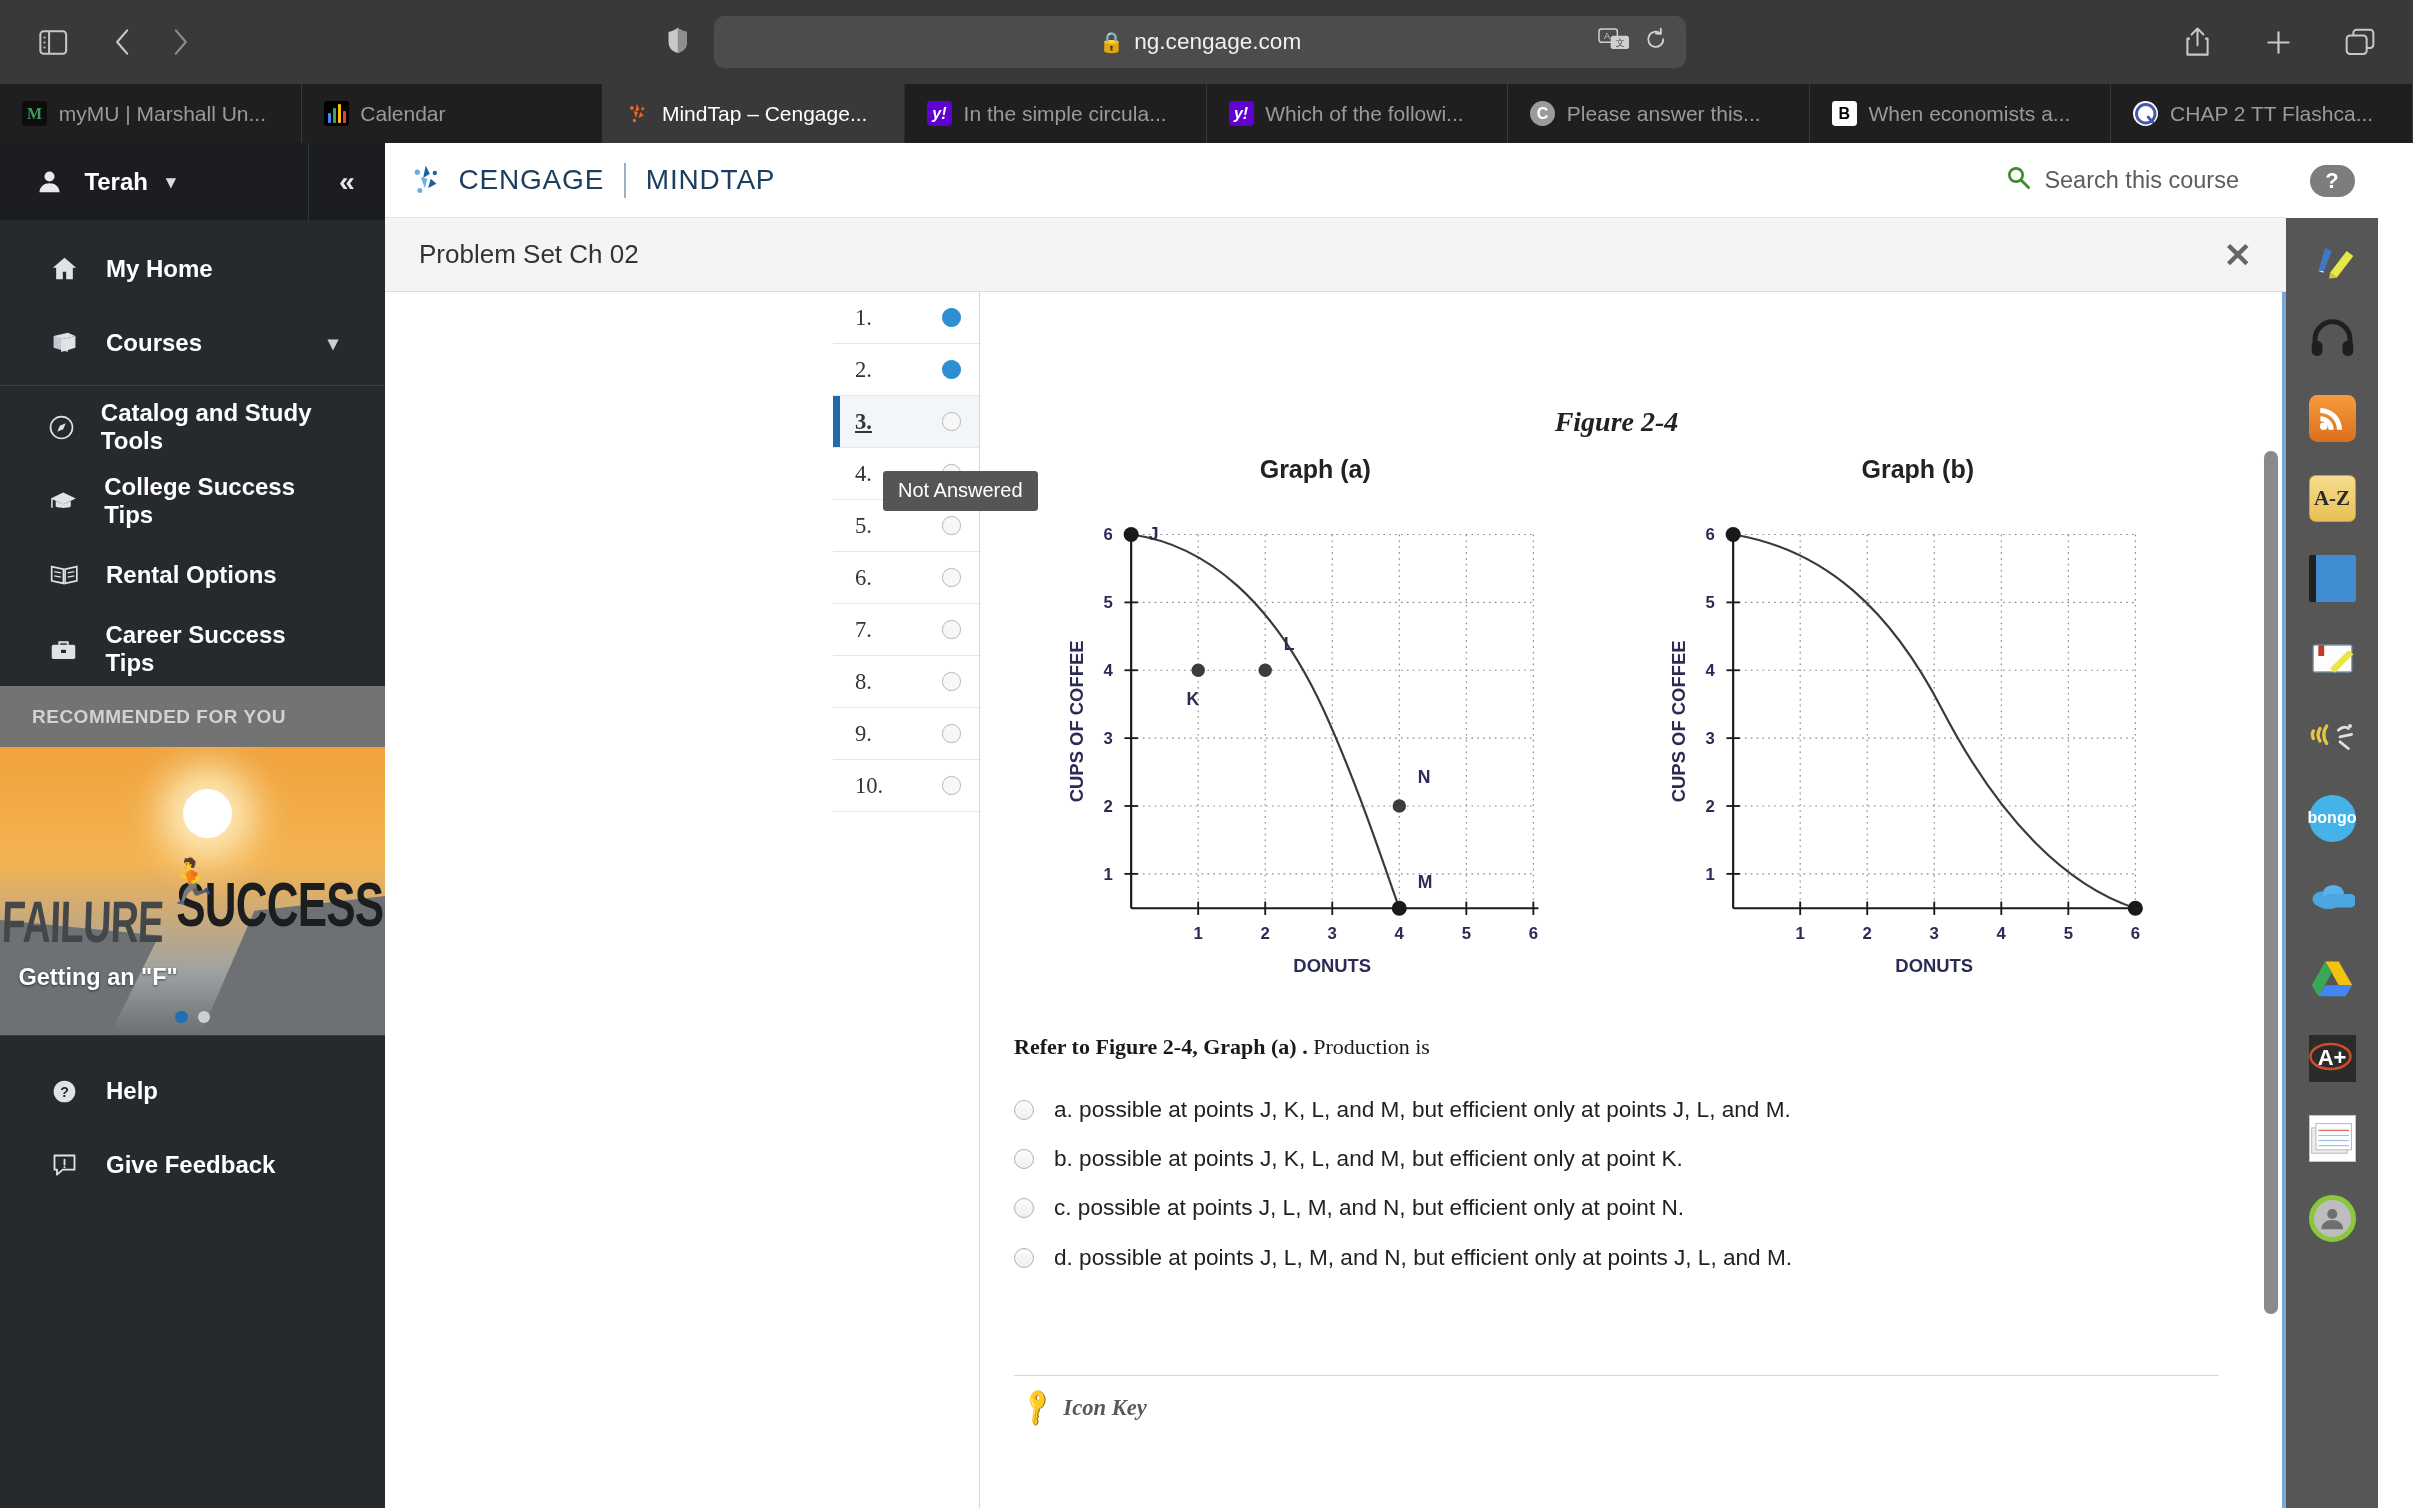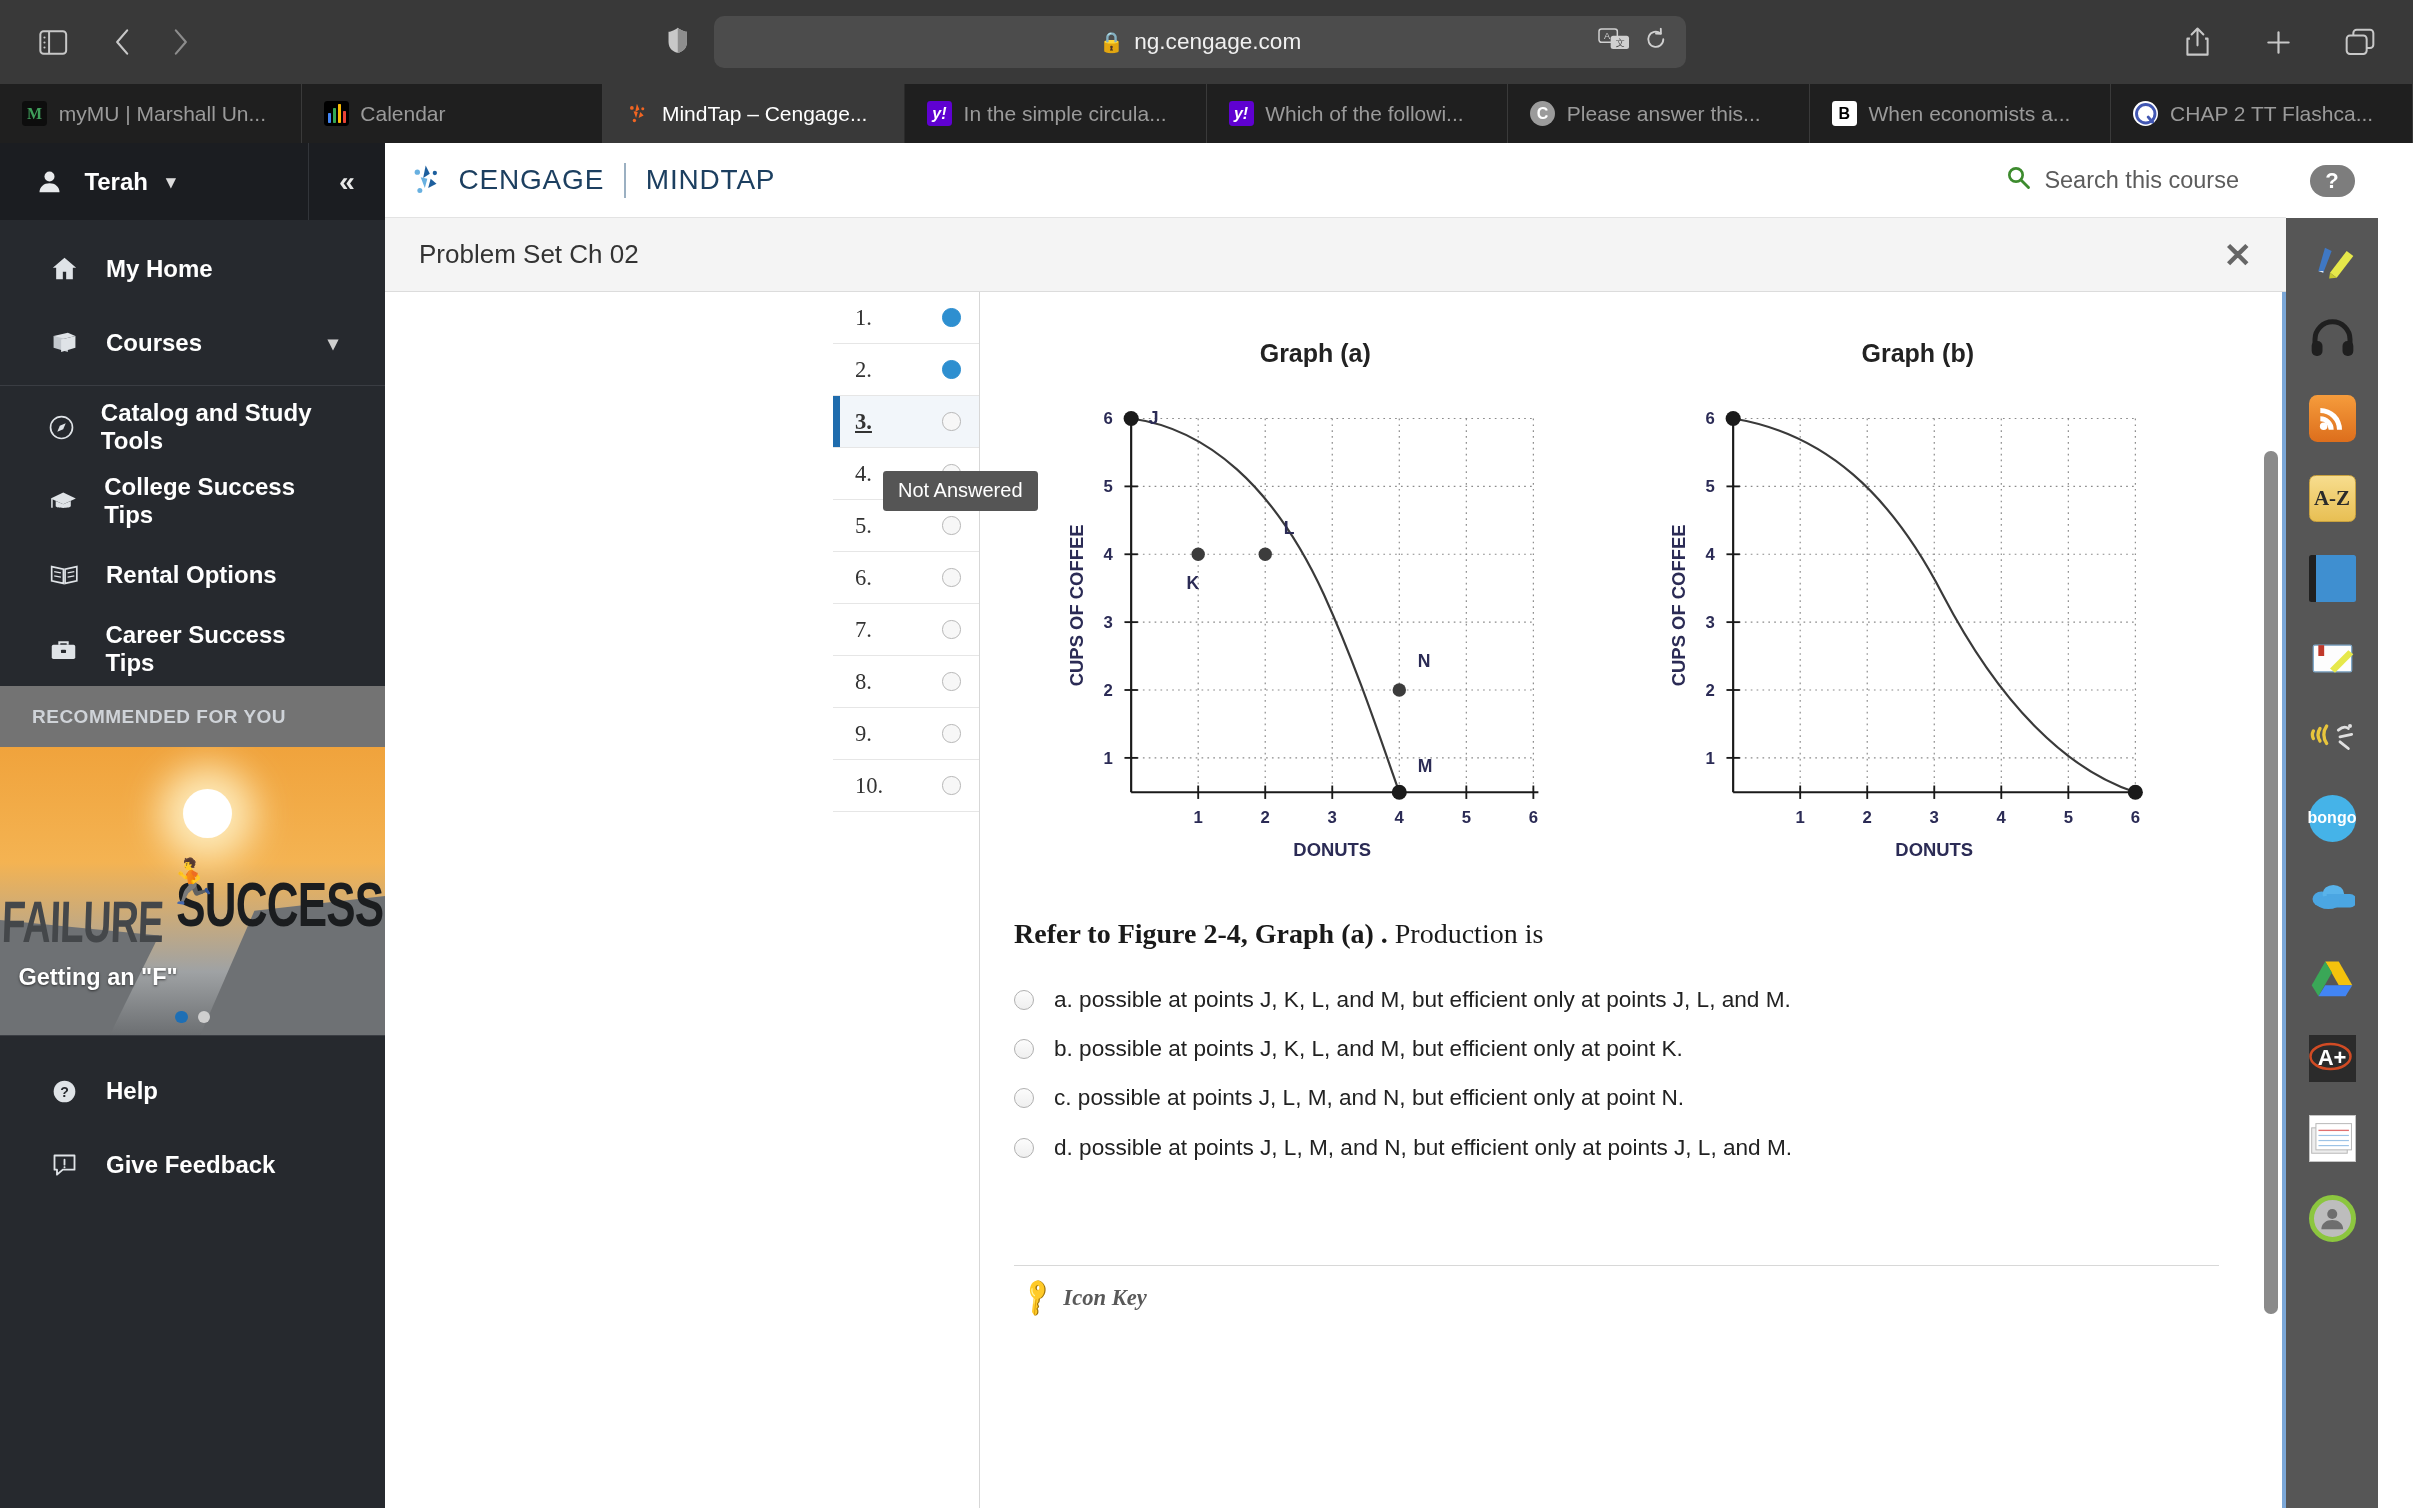--- a/index.html
+++ b/index.html
@@ -196,21 +196,21 @@
     text-align: center; font-family: "Liberation Serif", serif;
     font-style: italic; font-weight: bold; font-size: 28px; color: #222;
     margin-top: 84px;
   }
   .graphs { display: flex; justify-content: space-around; margin-top: 17px; }
   .graph-box { width: 662px; }
   .graph-head { text-align: center; font-size: 25px; font-weight: bold; color: #222; }
   .graph-svg { display: block; margin: 17px auto 0; }
 
   .question-stem {
-    margin-top: 47px; font-size: 28px; color: #1a1a1a;
+    margin-top: 47px; font-size: 22px; color: #1a1a1a;
     font-family: "Liberation Serif", serif;
   }
   .question-stem b { font-weight: bold; }
   .opts { margin-top: 25px; }
   .opt {
     display: flex; align-items: center; gap: 20px; padding: 11.7px 0;
     font-size: 22.6px; color: #222;
   }
   .radio {
     width: 20px; height: 20px; border-radius: 50%; border: 0.8px solid #b0b0b0;
@@ -590,20 +590,21 @@
         <div class="qitem">
           <span class="qnum">10.</span>
           <span class="qdot"></span>
         </div>
         <div class="tooltip">Not Answered</div>
       </div>
 
       <div class="qcontent">
         <div class="qinner">
 
+          <div class="fig-title">Figure 2-4</div>
 
           <div class="graphs">
 
             <div class="graph-box">
               <div class="graph-head">Graph (a)</div>
               <svg class="graph-svg" width="503" height="486" viewBox="0 0 600 580">
 
                 <g stroke="#8a8a8a" stroke-width="1.4" stroke-dasharray="2,5">
                   <line x1="80" y1="40" x2="560" y2="40"></line>
                   <line x1="80" y1="121" x2="560" y2="121"></line>

